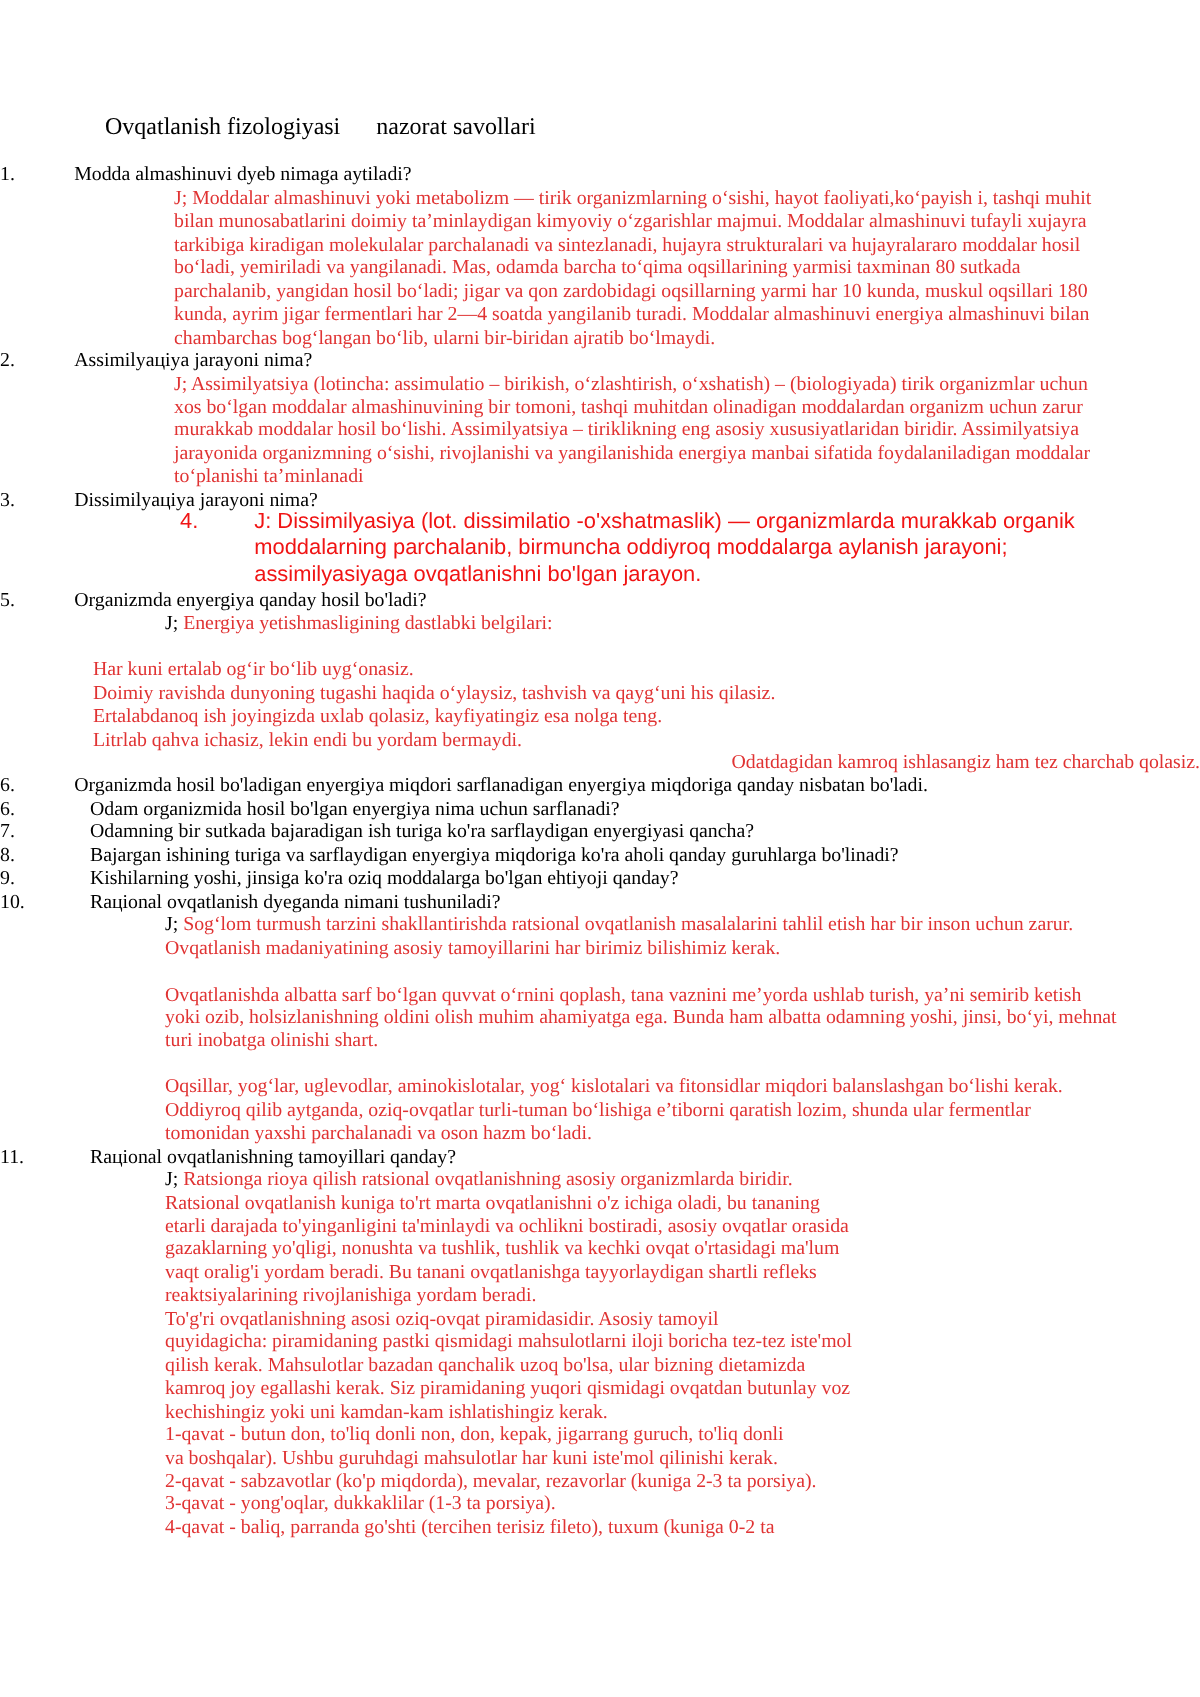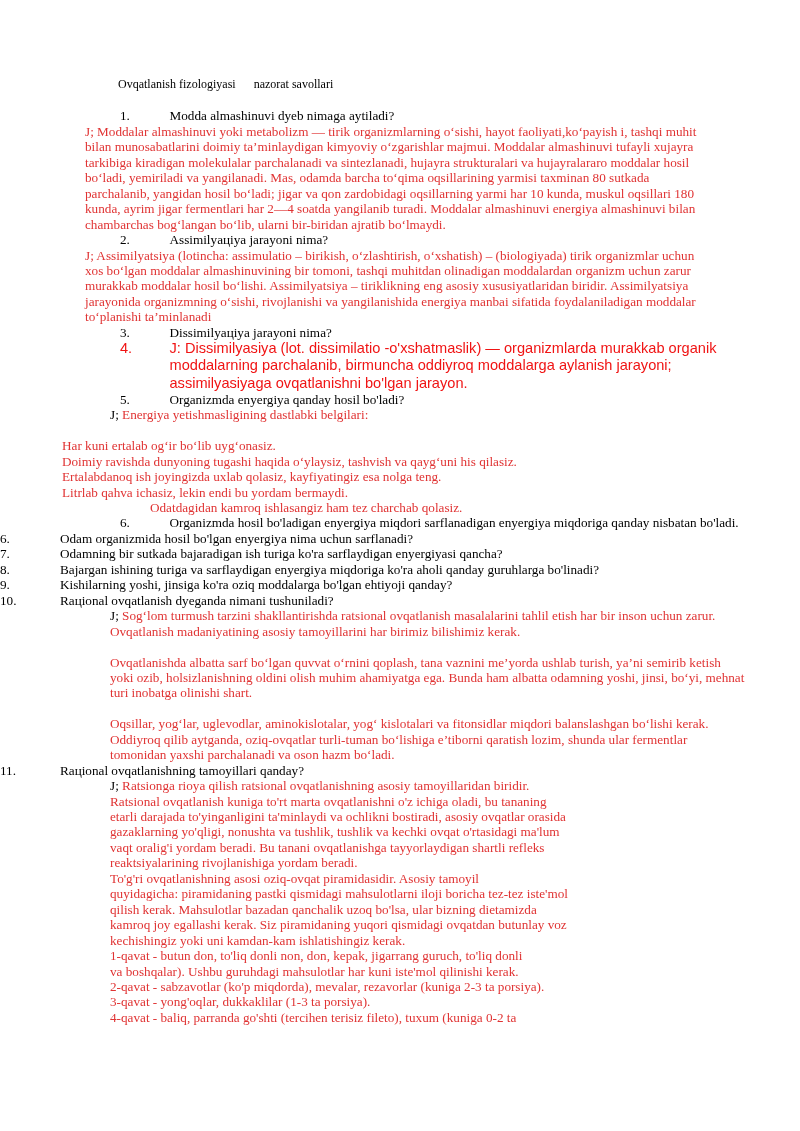--- a/index.html
+++ b/index.html
@@ -9,46 +9,45 @@
     height:1131px;
     background:var(--page-bg, #ffffff);
     overflow:hidden;
     box-sizing:border-box;
     padding-top:76px;
     font-family:"Liberation Serif", serif;
     color:var(--black, #000000);
   }
   .title {
     padding-left:70px;
-    font-size:12px;
+    font-size:16px;
     line-height:17px;
     white-space:pre;
     color:var(--black, #000000);
-    margin-left:48px;
   }
   .line {
     font-size:13.2px;
     line-height:15.45px;
     white-space:pre;
   }
   .blank { height:15.45px; }
   
-  .qa { padding-left:120px; }
+  .qa { }
   .qa .num { display:inline-block; width:49.5px; }
   
   .qb { }
   .qb .num { display:inline-block; width:60px; }
   
-  .ra { padding-left:85px; color:var(--red, #e03333); }
+  .ra { padding-left:116px; color:var(--red, #e03333); }
   
   .rm { padding-left:110px; color:var(--red, #e03333); }
   .rm .j { color:var(--black, #000000); }
   
   .rl  { padding-left:62px; color:var(--red, #e03333); }
-  .rl2 { padding-left:150px; color:var(--red, #e03333); }
+  .rl2 { padding-left:150px; color:var(--red, #e03333);text-align:right; }
   
   .sans {
     font-family:"Liberation Sans", sans-serif;
     font-size:14.6px;
     line-height:17.2px;
     color:var(--bright-red, #f01414);
   }
   .qa4 { padding-left:120px; }
   .qa4 .num { display:inline-block; width:49.5px; color:var(--bright-red, #f01414); }
   .scont { padding-left:169.5px; }
@@ -97,21 +96,21 @@
       <div class="line rm">Ovqatlanish madaniyatining asosiy tamoyillarini har birimiz bilishimiz kerak.</div>
       <div class="blank"></div>
       <div class="line rm">Ovqatlanishda albatta sarf bo‘lgan quvvat o‘rnini qoplash, tana vaznini me’yorda ushlab turish, ya’ni semirib ketish</div>
       <div class="line rm">yoki ozib, holsizlanishning oldini olish muhim ahamiyatga ega. Bunda ham albatta odamning yoshi, jinsi, bo‘yi, mehnat</div>
       <div class="line rm">turi inobatga olinishi shart.</div>
       <div class="blank"></div>
       <div class="line rm">Oqsillar, yog‘lar, uglevodlar, aminokislotalar, yog‘ kislotalari va fitonsidlar miqdori balanslashgan bo‘lishi kerak.</div>
       <div class="line rm">Oddiyroq qilib aytganda, oziq-ovqatlar turli-tuman bo‘lishiga e’tiborni qaratish lozim, shunda ular fermentlar</div>
       <div class="line rm">tomonidan yaxshi parchalanadi va oson hazm bo‘ladi.</div>
       <div class="line qb"><span class="num">11.</span><span>Raцional ovqatlanishning tamoyillari qanday?</span></div>
-      <div class="line rm"><span class="j">J;</span><span> Ratsionga rioya qilish ratsional ovqatlanishning asosiy tamoyillaridan biridir.</span></div>
+      <div class="line rm"><span class="j">J;</span><span> Ratsionga rioya qilish ratsional ovqatlanishning asosiy organizmlarda biridir.</span></div>
       <div class="line rm">Ratsional ovqatlanish kuniga to'rt marta ovqatlanishni o'z ichiga oladi, bu tananing</div>
       <div class="line rm">etarli darajada to'yinganligini ta'minlaydi va ochlikni bostiradi, asosiy ovqatlar orasida</div>
       <div class="line rm">gazaklarning yo'qligi, nonushta va tushlik, tushlik va kechki ovqat o'rtasidagi ma'lum</div>
       <div class="line rm">vaqt oralig'i yordam beradi. Bu tanani ovqatlanishga tayyorlaydigan shartli refleks</div>
       <div class="line rm">reaktsiyalarining rivojlanishiga yordam beradi.</div>
       <div class="line rm">To'g'ri ovqatlanishning asosi oziq-ovqat piramidasidir. Asosiy tamoyil</div>
       <div class="line rm">quyidagicha: piramidaning pastki qismidagi mahsulotlarni iloji boricha tez-tez iste'mol</div>
       <div class="line rm">qilish kerak. Mahsulotlar bazadan qanchalik uzoq bo'lsa, ular bizning dietamizda</div>
       <div class="line rm">kamroq joy egallashi kerak. Siz piramidaning yuqori qismidagi ovqatdan butunlay voz</div>
       <div class="line rm">kechishingiz yoki uni kamdan-kam ishlatishingiz kerak.</div>

